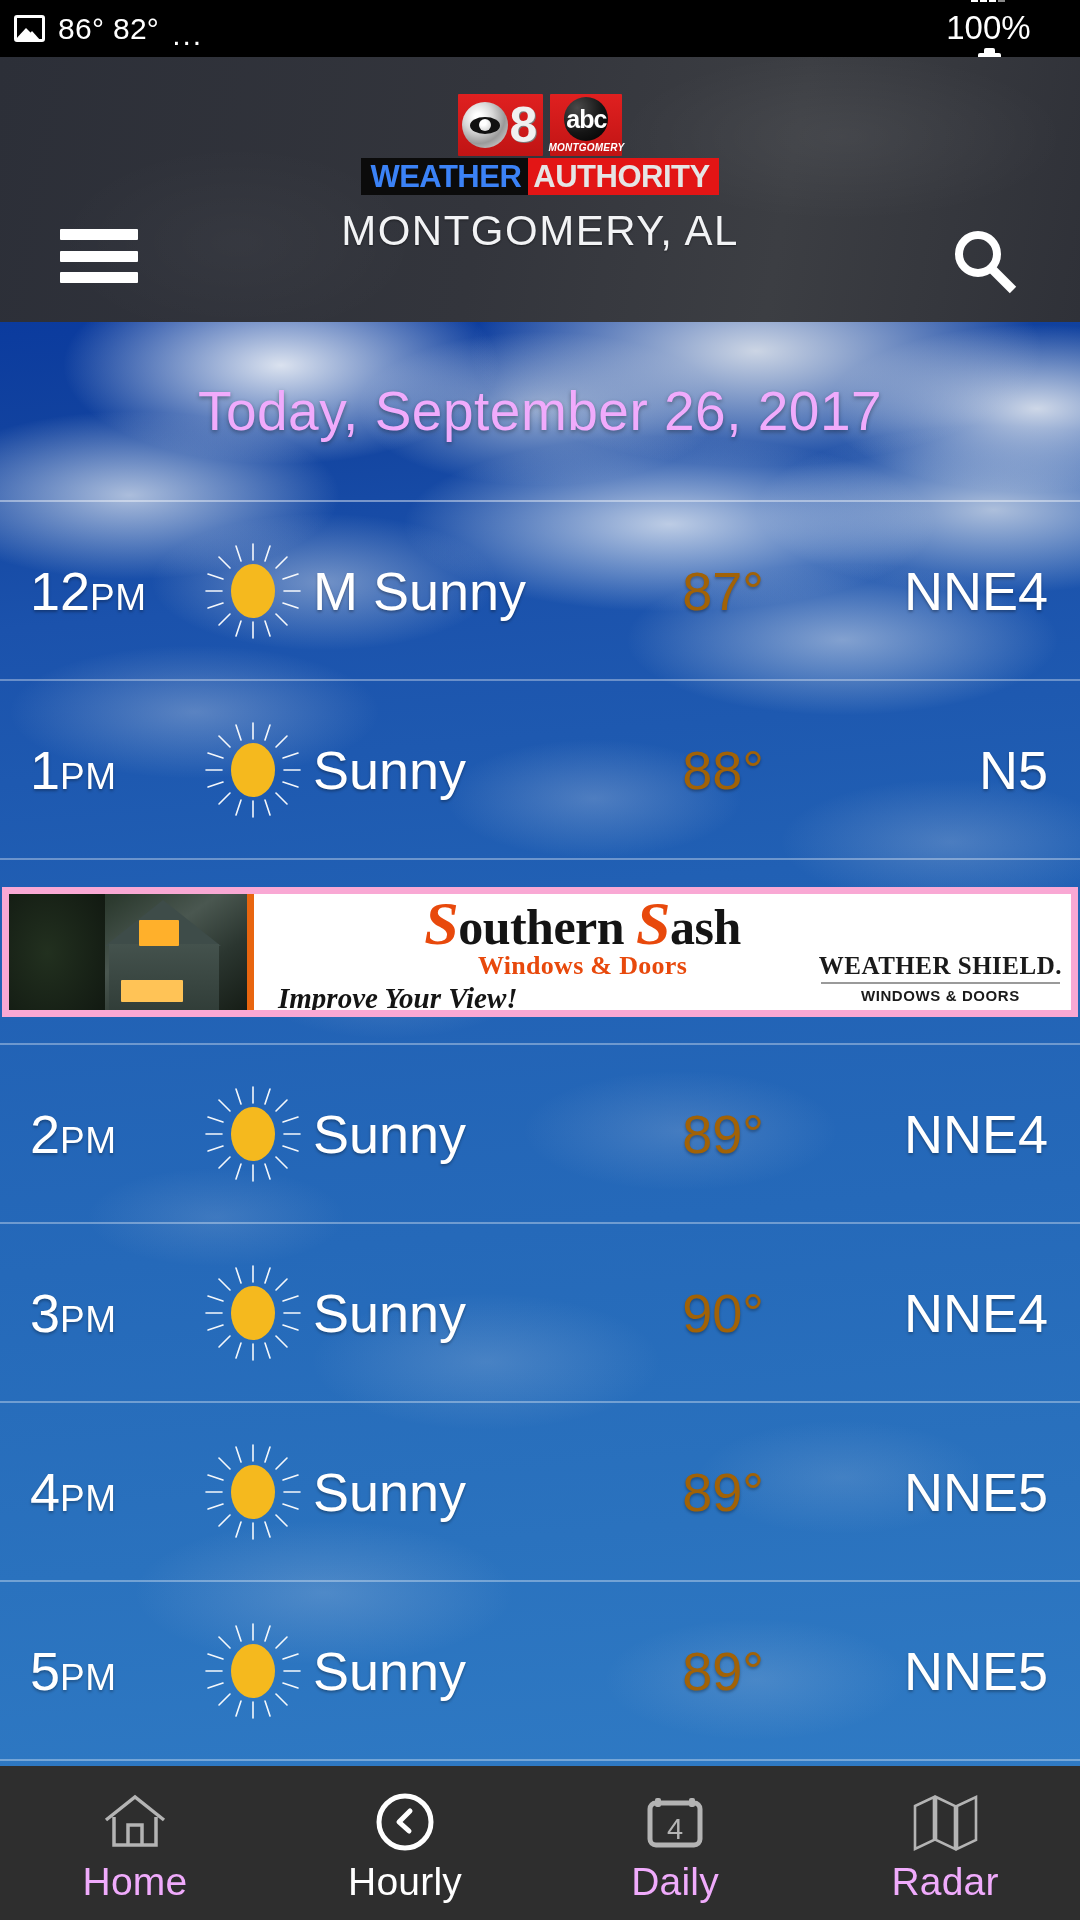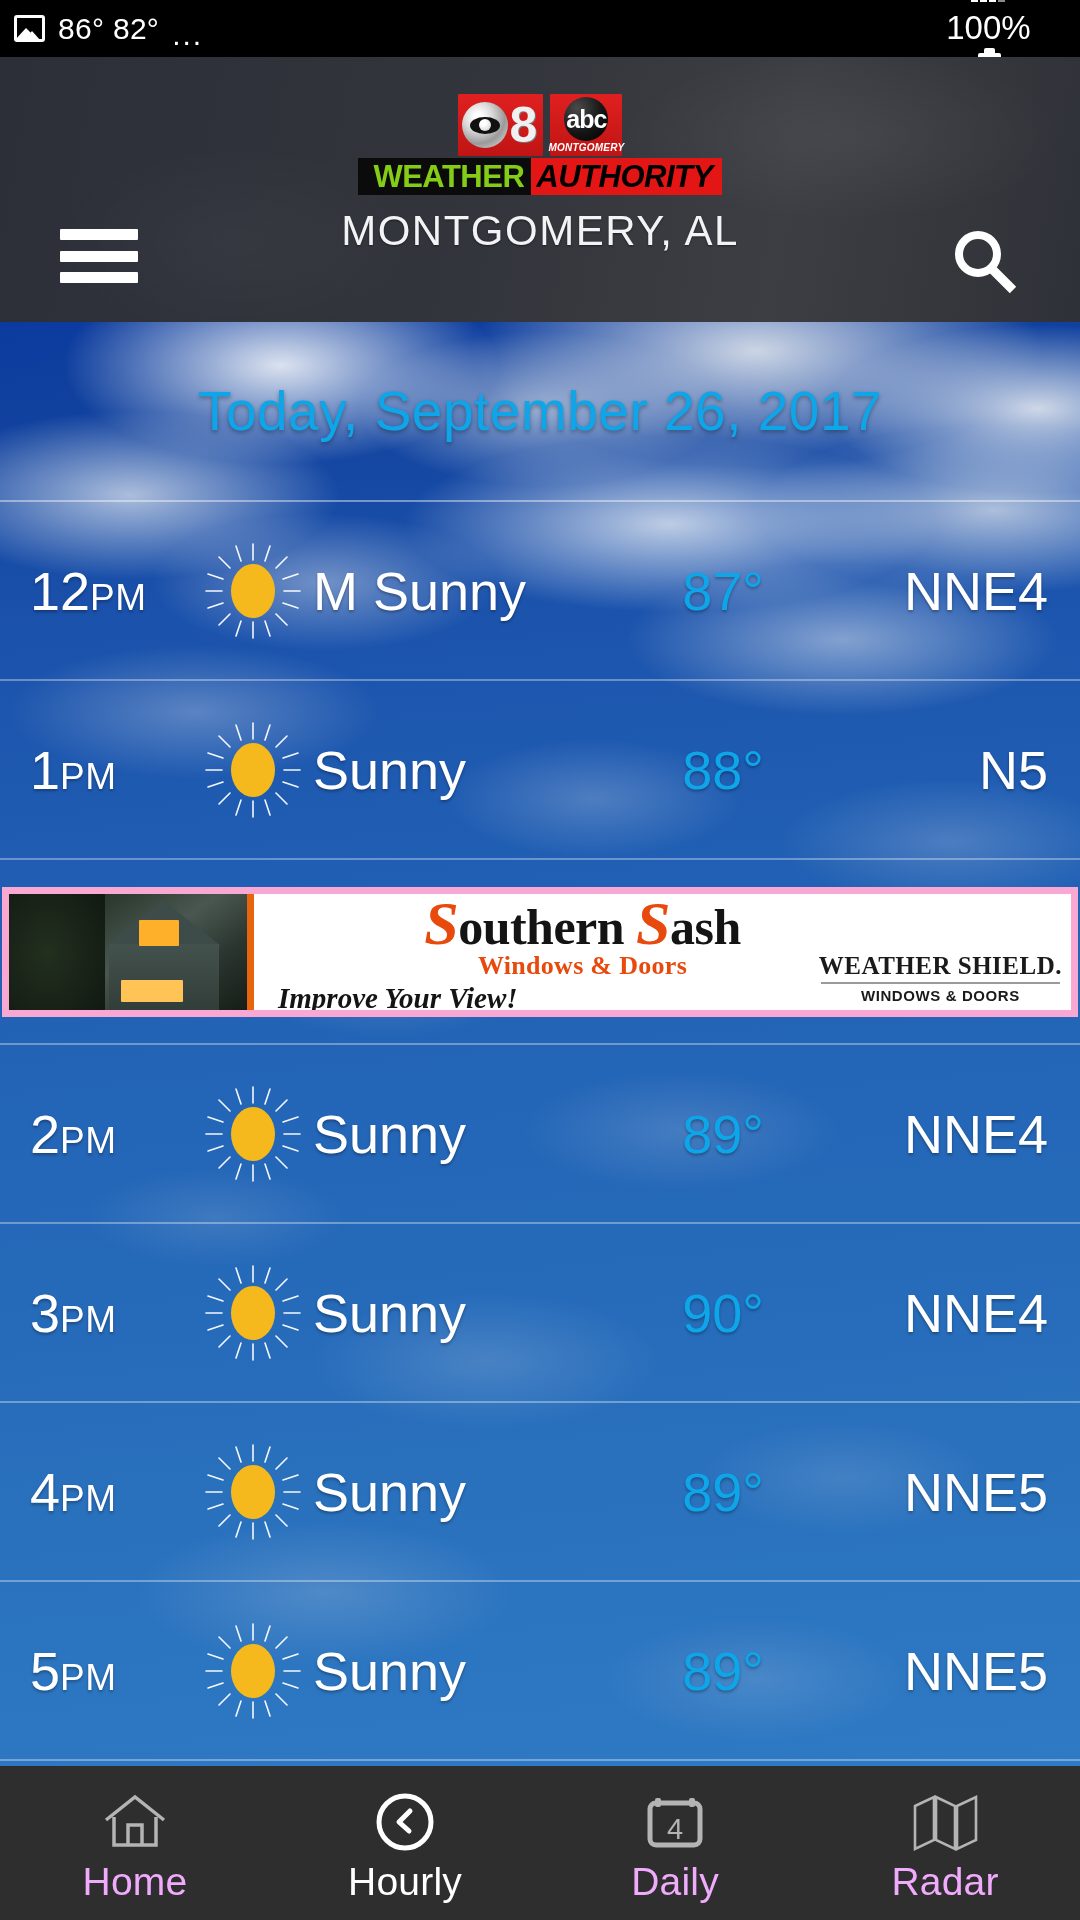--- a/index.html
+++ b/index.html
@@ -127,28 +127,28 @@
   .abc-circle span {
     font-size: 25px; font-weight: 700; color: #fff;
     letter-spacing: -1px; line-height: 1; font-family: "Liberation Sans", sans-serif;
   }
   .abc-city {
     font-size: 10px; font-weight: 700; color: #fff;
     letter-spacing: .2px; line-height: 13px; white-space: nowrap; font-style: italic;
   }
   .logo-wa { display: flex; margin-top: 2px; height: 37px; align-items: stretch; }
   .wa-weather {
-    background: #0b0b0b; color: #84cc16; font-size: 31px; font-weight: 700;
-    letter-spacing: -.5px; padding: 0 7px 0 15px;
+    background: #0b0b0b; color: #3b82f6; font-size: 31px; font-weight: 700;
+    letter-spacing: -.5px; padding: 0 7px 0 9px;
     display: flex; align-items: center; line-height: 1;
   }
   .wa-authority {
-    background: #e31515; color: #000000; font-size: 31px; font-weight: 700;
+    background: #e31515; color: #e5e5e5; font-size: 31px; font-weight: 700;
     letter-spacing: -.5px; padding: 0 9px 0 5px;
-    display: flex; align-items: center; line-height: 1; font-style: italic;
+    display: flex; align-items: center; line-height: 1;
   }
   .location {
     margin-top: 12px; color: #f2f3f5; font-size: 42px;
     letter-spacing: 1.5px; font-weight: 400; text-align: center;
     text-shadow: 0 1px 2px rgba(0,0,0,.45);
   }
 
   
   .sky {
     position: absolute; top: 322px; left: 0;
@@ -179,21 +179,21 @@
   
   .content {
     position: absolute; top: 322px; left: 0;
     width: 1080px; height: 1444px;
   }
   .date-header {
     height: 180px; display: flex; align-items: center; justify-content: center;
     border-bottom: 2px solid rgba(255,255,255,.42);
   }
   .date-header span {
-    color: #0ea5e9; font-size: 55px; font-weight: 400; letter-spacing: .5px;
+    color: #f0abfc; font-size: 55px; font-weight: 400; letter-spacing: .5px;
     text-shadow: 0 2px 4px rgba(0,0,0,.35);
   }
   .hour-row {
     height: 179px; display: flex; align-items: center;
     border-bottom: 2px solid rgba(255,255,255,.34);
     padding: 0 32px 0 30px;
     position: relative;
     justify-content: flex-end;
   }
   .hr-time {
@@ -209,21 +209,21 @@
   }
   .sun svg { display: block; }
   .hr-cond {
     flex: 1 1 auto;
     color: #fff; font-size: 54px; font-weight: 400;
     text-shadow: 0 2px 3px rgba(0,0,0,.3);
     white-space: nowrap;
   }
   .hr-temp {
     flex: 0 0 230px; width: 230px; text-align: center;
-    color: #0ea5e9; font-size: 54px; font-weight: 400;
+    color: #a16207; font-size: 54px; font-weight: 400;
     text-shadow: 0 2px 3px rgba(0,0,0,.3);
   }
   .hr-wind {
     flex: 0 0 210px; width: 210px; text-align: right;
     color: #fff; font-size: 54px; font-weight: 400;
     text-shadow: 0 2px 3px rgba(0,0,0,.3);
   }
 
   
   .ad-slot {

